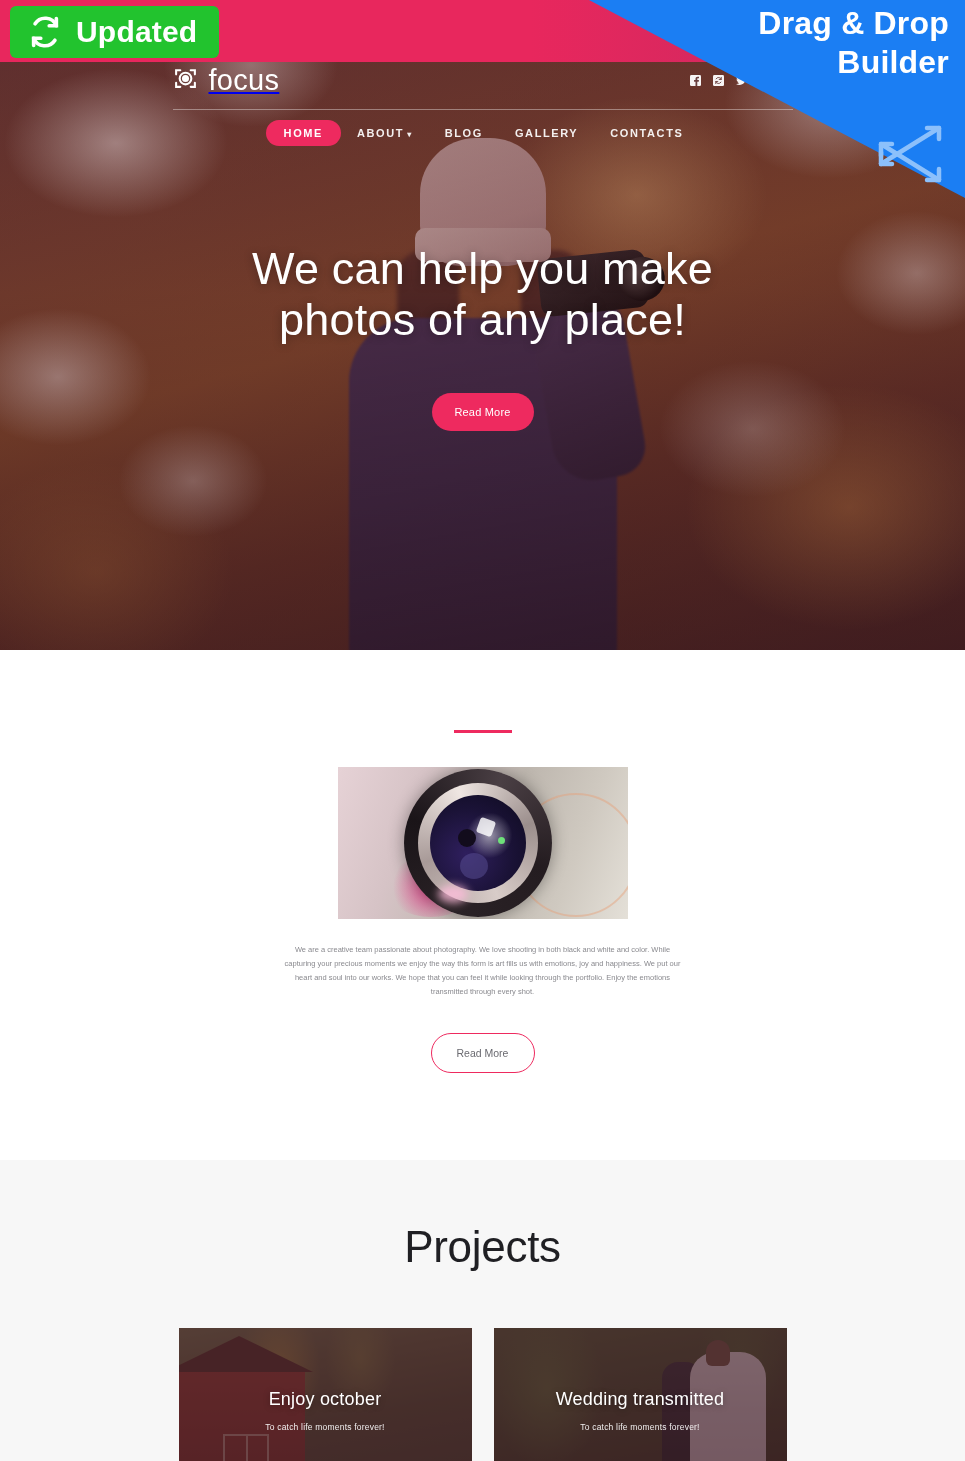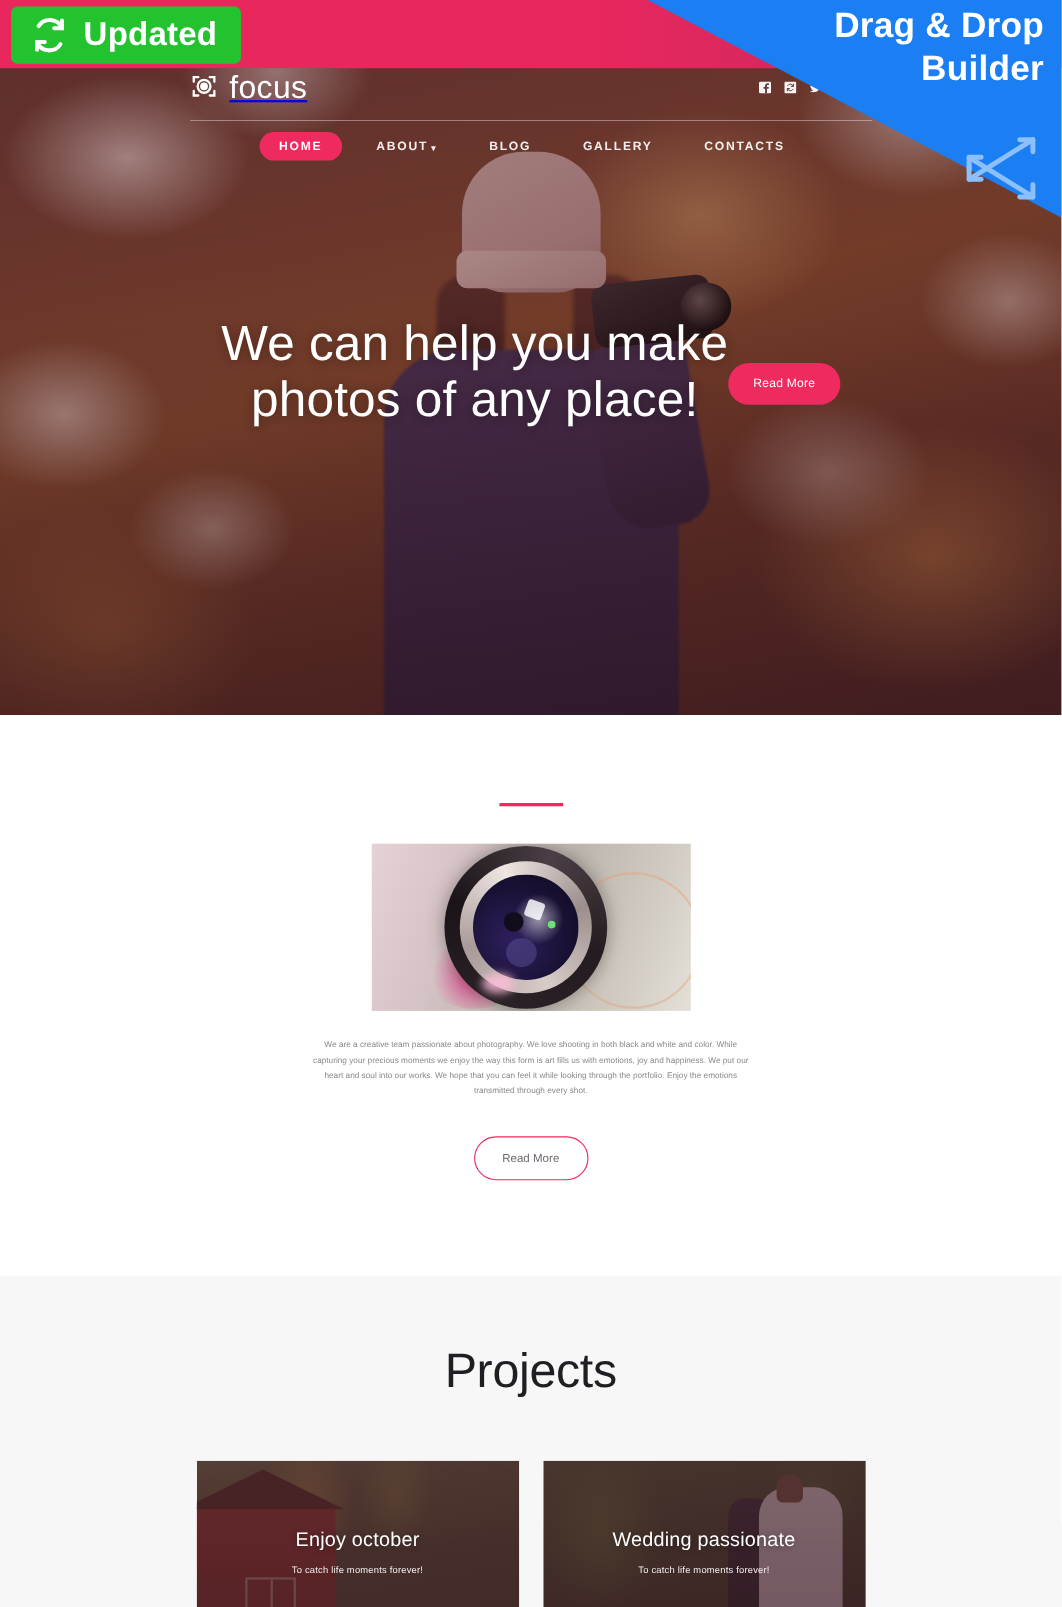--- a/index.html
+++ b/index.html
@@ -145,39 +145,39 @@
   }
   .brand { display: flex; align-items: center; gap: 11px; }
   .brand .brand-name {
     color: #ffffff; font-size: 29px; letter-spacing: .3px;
   }
   .social { display: flex; align-items: center; gap: 12px; }
   .social .si { display: block; opacity: .95; }
 
   .nav {
     display: flex; align-items: center; justify-content: center;
-    gap: 15px; margin-top: 10px;
+    gap: 0; margin-top: 10px;
   }
   .nav a {
     color: #ffffff; text-decoration: none;
     font-size: 11px; letter-spacing: 1.6px; font-weight: bold;
     padding: 7px 16px;
     display: inline-flex; align-items: center; gap: 3px;
     opacity: .92;
   }
   .nav a.active {
     background: #ee2a5f; border-radius: 20px; opacity: 1;
     padding: 7px 18px;
   }
   .caret { font-size: 8px; position: relative; top: 1px; }
 
   
   .hero-content {
     position: absolute; left: 0; top: 0; width: 965px; height: 650px;
-    display: flex; align-items: center; justify-content: center;
+    display: flex; flex-direction: column; align-items: center; justify-content: center;
     z-index: 5;
   }
   .hero-title {
     color: #ffffff; text-align: center;
     font-size: 45px; line-height: 1.14; font-weight: normal;
     letter-spacing: .2px;
     text-shadow: 0 1px 10px rgba(0,0,0,.32);
     max-width: 700px;
     margin-top: 24px;
   }
@@ -522,20 +522,20 @@
       </a>
 
       <a href="#" class="project-card card-b">
         <span class="pc-photo">
           <span class="groom"></span>
             <span class="bride"></span>
             <span class="bridehead"></span>
         </span>
         <span class="pc-tint"></span>
         <span class="pc-body">
-          <span class="pc-title">Wedding passionate</span>
+          <span class="pc-title">Wedding transmitted</span>
           <span class="pc-sub">To catch life moments forever!</span>
         </span>
       </a>
     </div>
   </section>
 
 </div>
 
 </body></html>

